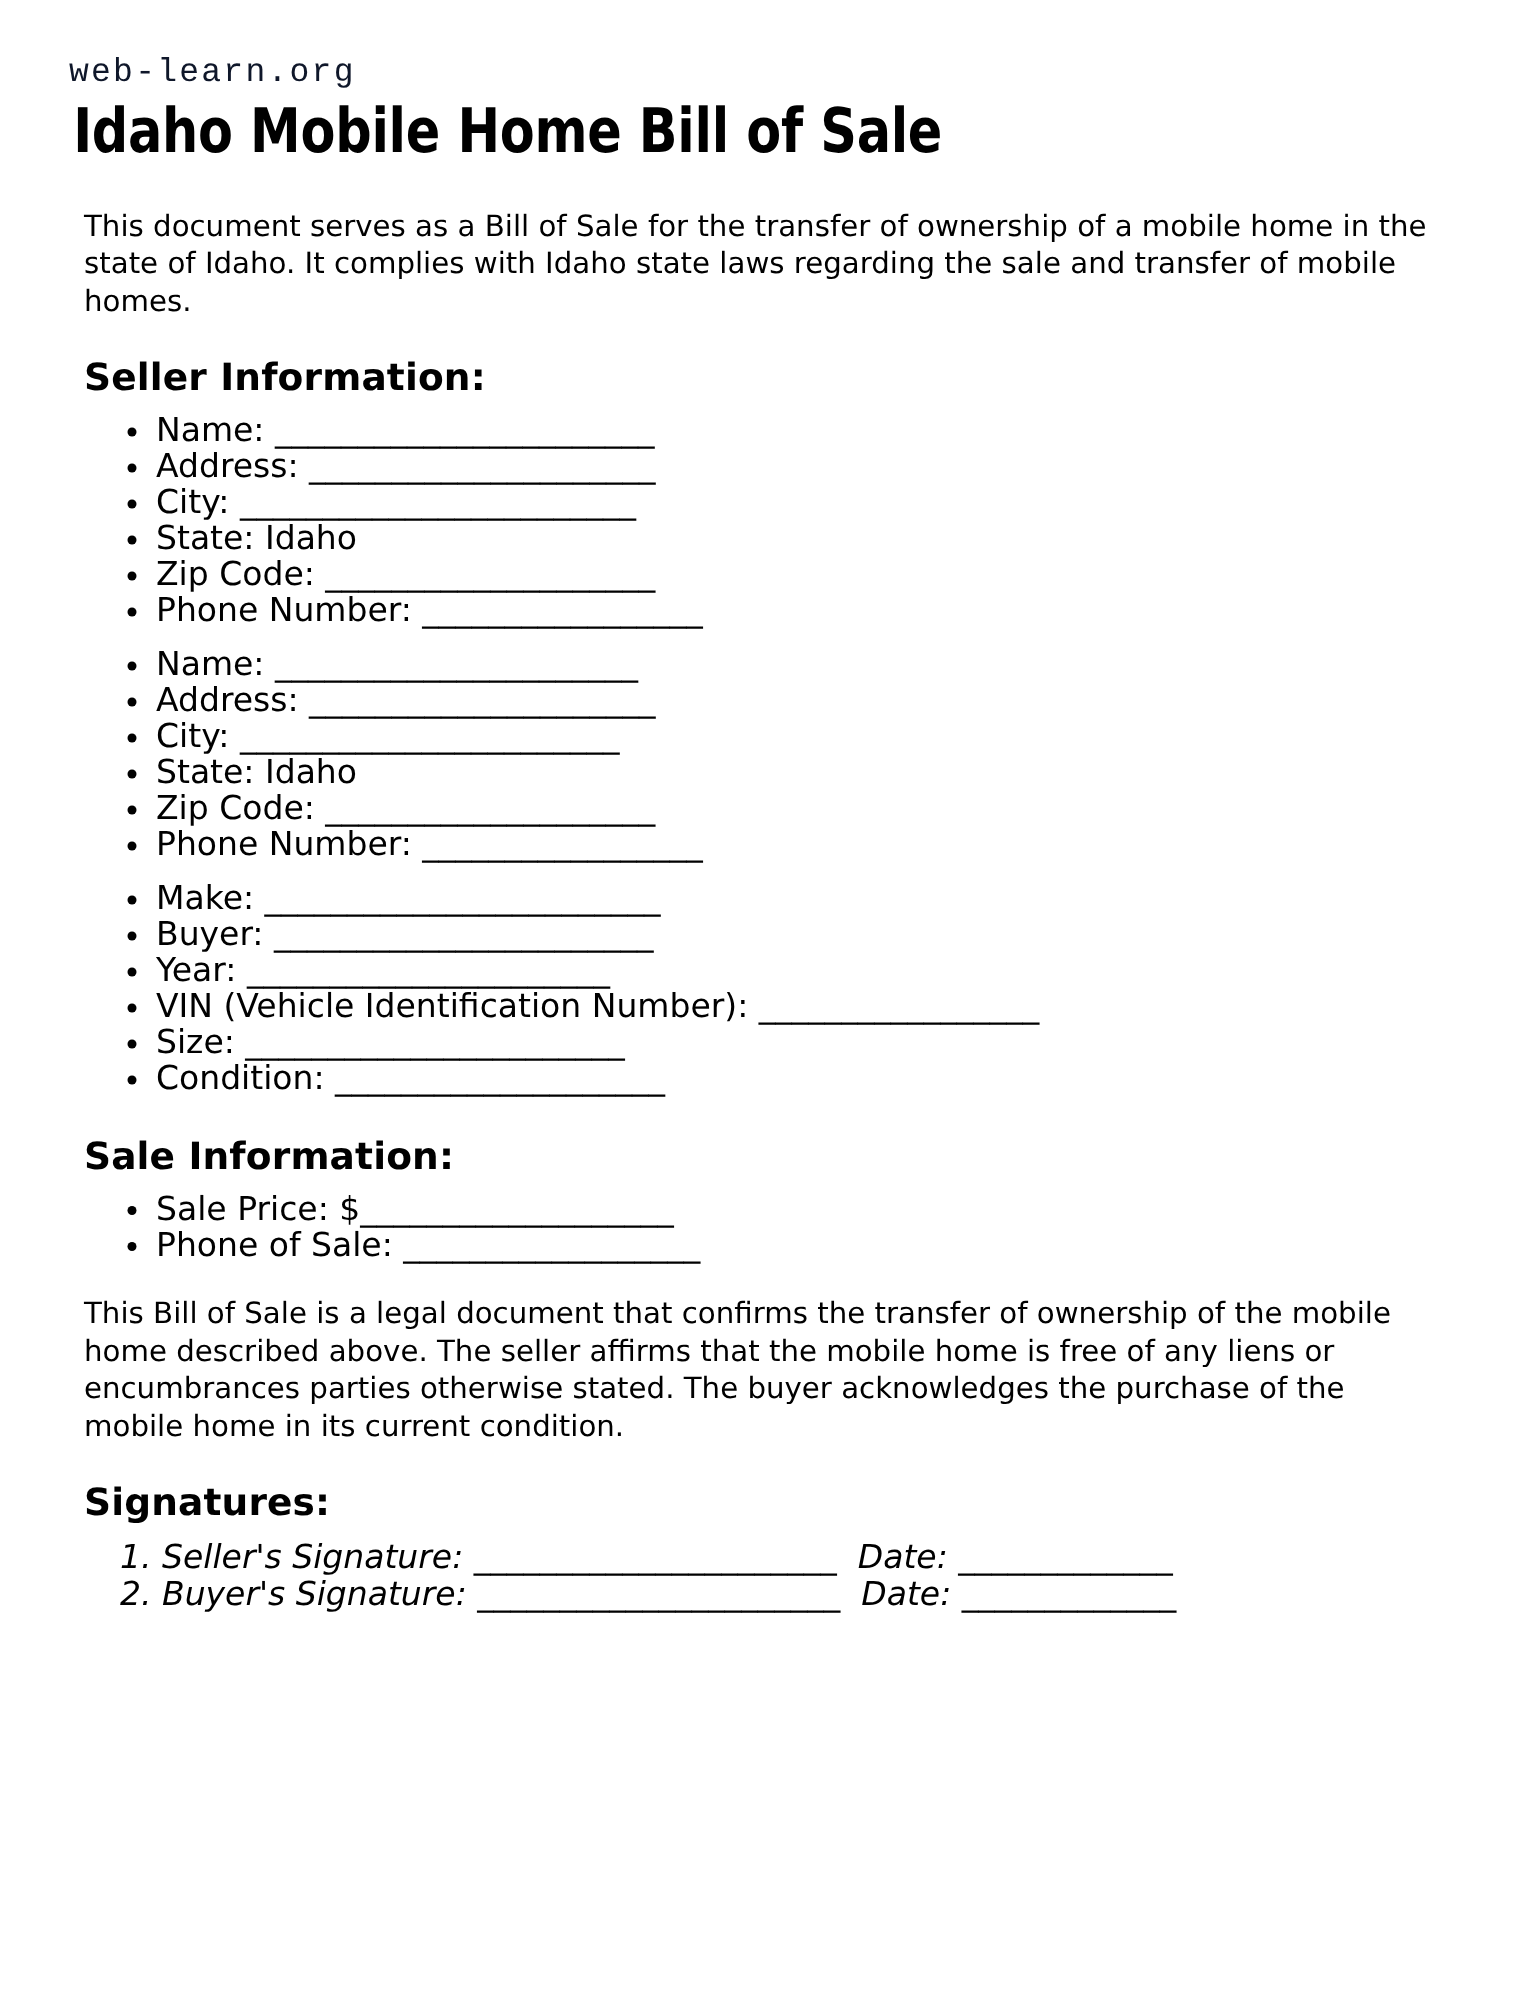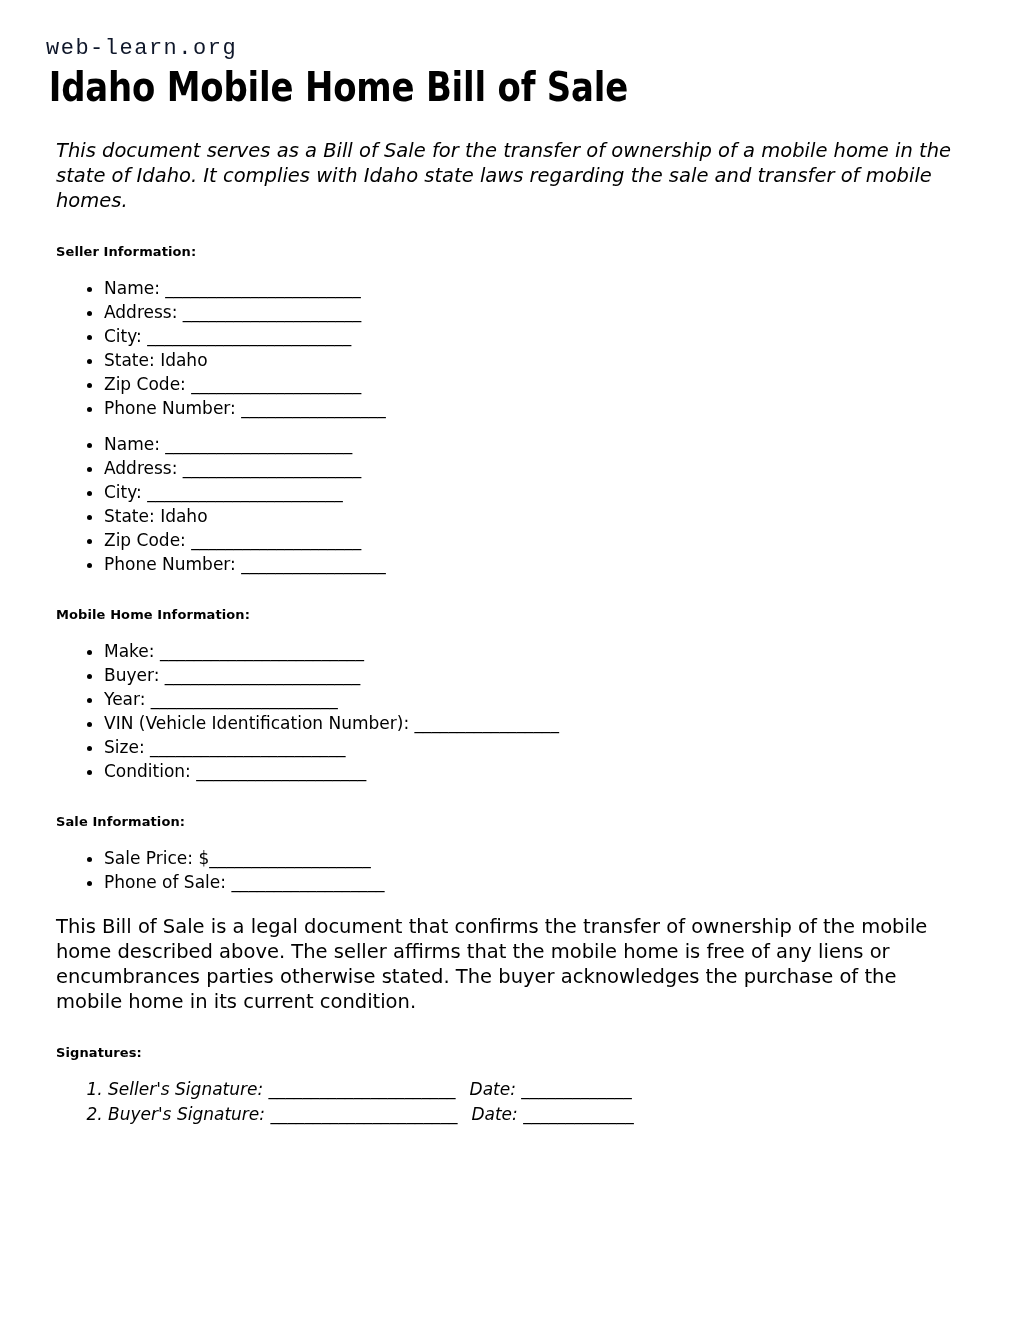--- a/index.html
+++ b/index.html
@@ -53,45 +53,44 @@
   }
   p.para {
     margin: 20px 0 0 0;
     font-size: 19.5px;
     line-height: 25px;
     width: 900px;
     text-align: left;
   }
   p.para.first {
     margin-top: 26px;
-    font-style: italic;
   }
   h2.section-heading {
     margin: 26px 0 0 0;
-    font-size: 13px;
+    font-size: 25px;
     font-weight: bold;
     line-height: 25px;
     letter-spacing: 0.1px;
   }
   ul.field-list,
   ol.sig-list {
     margin: 12px 0 0 0;
     padding-left: 48px;
     list-style-position: outside;
   }
   ul.field-list {
     list-style-type: disc;
   }
   ol.sig-list {
     list-style-type: decimal;
     padding-left: 52px;
   }
   ul.field-list li,
   ol.sig-list li {
-    font-size: 17px;
+    font-size: 22px;
     line-height: 24px;
     margin: 0;
     padding: 0;
     white-space: nowrap;
   }
   ol.sig-list li {
     line-height: 25px;
     font-style: italic;
   }
   .spacer-sig {
@@ -124,21 +123,20 @@
 
     <ul class="field-list">
       <li>Name: ______________________</li>
       <li>Address: _____________________</li>
       <li>City: _______________________</li>
       <li>State: Idaho</li>
       <li>Zip Code: ____________________</li>
       <li>Phone Number: _________________</li>
     </ul>
 
-    <h2 class="section-heading">Mobile Home Information:</h2>
     <ul class="field-list">
       <li>Make: ________________________</li>
       <li>Buyer: _______________________</li>
       <li>Year: ______________________</li>
       <li>VIN (Vehicle Identification Number): _________________</li>
       <li>Size: _______________________</li>
       <li>Condition: ____________________</li>
     </ul>
 
     <h2 class="section-heading">Sale Information:</h2>

